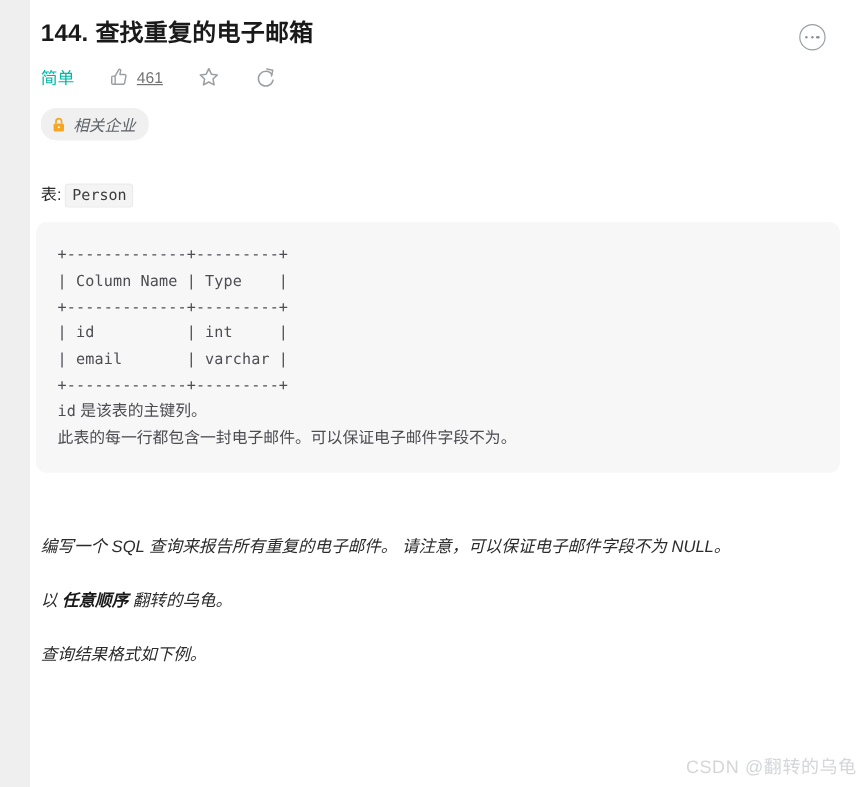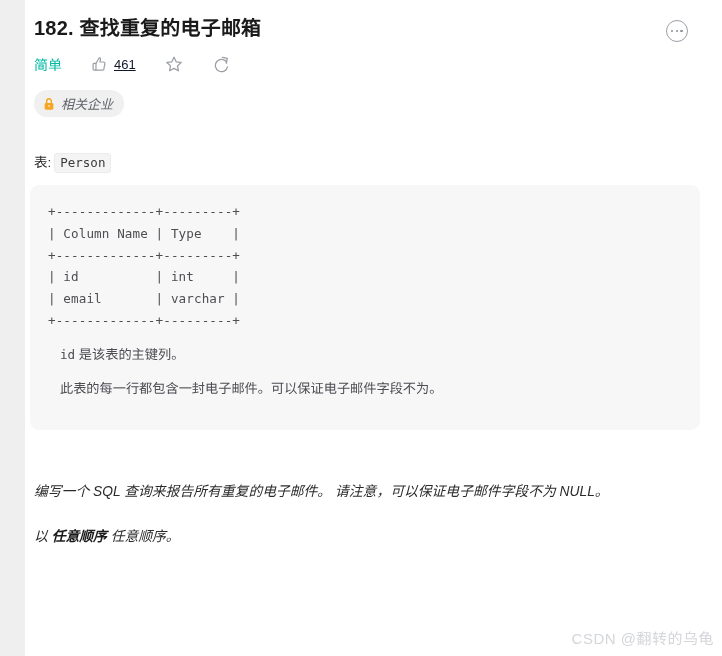--- a/index.html
+++ b/index.html
@@ -99,21 +99,21 @@
   .meta-item {
     display: flex;
     align-items: center;
     gap: 6px;
     margin-right: 29px;
     cursor: pointer;
     color: #9b9fa4;
   }
   .meta-item .count {
     font-size: 13px;
-    color: #0f172a;
+    color: #737373;
     text-decoration: underline;
   }
   .icon-svg { display: block; }
 
   
   .badge-row {
     padding: 16px 0 0 9px;
   }
   .company-badge {
     display: inline-flex;
@@ -183,21 +183,21 @@
   .code-block pre {
     margin: 0;
     font-family: "DejaVu Sans Mono", "Liberation Mono", monospace;
     font-size: 12.6px;
     line-height: 1.73;
     color: #4d4d52;
     white-space: pre;
     letter-spacing: 0.1px;
   }
   .code-block .cn-note {
-    margin: 12px;
+    margin: 0;
     font-family: "Liberation Sans", "DejaVu Sans", sans-serif;
     font-size: 13.2px;
     line-height: 1.66;
     color: #4d4d52;
   }
   .code-block .cn-note .mono {
     font-family: "DejaVu Sans Mono", "Liberation Mono", monospace;
     font-size: 12.6px;
   }
 
@@ -228,21 +228,21 @@
   }
 </style>
 </head>
 <body>
 
 <div class="page">
   <div class="content-sheet">
     <div class="inner">
 
       <div class="title-row">
-        <h1 class="problem-title">182. 查找重复的电子邮箱</h1>
+        <h1 class="problem-title">144. 查找重复的电子邮箱</h1>
         <div class="more-btn">
           <span class="dots">
             <span></span>
               <span></span>
               <span></span>
           </span>
         </div>
       </div>
 
       <div class="meta-row">
@@ -301,20 +301,21 @@
 +-------------+---------+
 | id          | int     |
 | email       | varchar |
 +-------------+---------+</pre>
         <p class="cn-note"><span class="mono">id</span><span> 是该表的主键列。</span></p>
         <p class="cn-note">此表的每一行都包含一封电子邮件。可以保证电子邮件字段不为。</p>
       </div>
 
       <div class="body-text">
         <p class="first">编写一个 SQL 查询来报告所有重复的电子邮件。 请注意，可以保证电子邮件字段不为 NULL。</p>
-        <p><span>以 </span><b>任意顺序</b><span> 任意顺序。</span></p>
+        <p><span>以 </span><b>任意顺序</b><span> 翻转的乌龟。</span></p>
+        <p>查询结果格式如下例。</p>
       </div>
 
     </div>
   </div>
 
   <div class="watermark">CSDN @翻转的乌龟</div>
 </div>
 
 </body></html>

